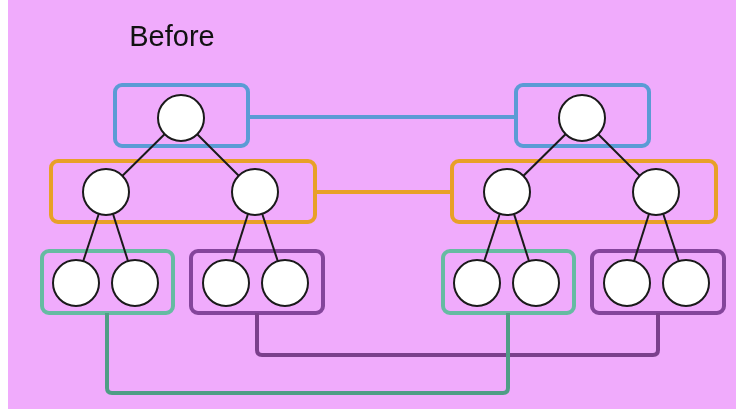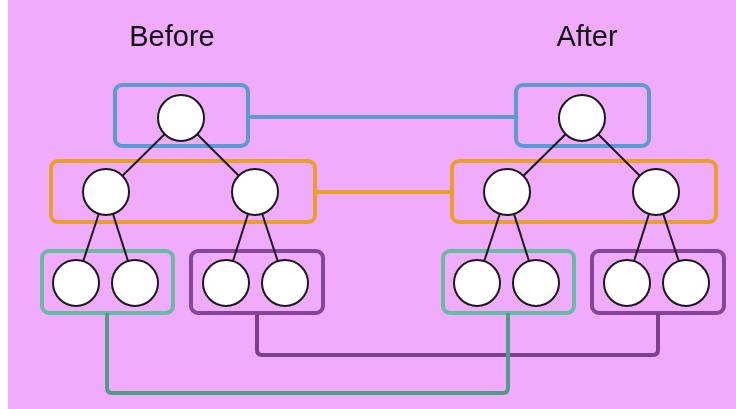--- a/index.html
+++ b/index.html
@@ -28,21 +28,20 @@
   #before-title { left: 164px; }
   #after-title  { left: 579px; }
   svg { position: absolute; left: 0; top: 0; }
 </style>
 </head>
 <body>
 
 <div id="canvas">
 
   <div id="before-title" class="tree-title">Before</div>
-  <div id="after-title" class="tree-title">After</div>
 
   <svg width="736" height="409" viewBox="0 0 736 409">
 
     <g>
 
       <rect x="107" y="85" width="133" height="61" rx="7" fill="none" stroke-width="4" stroke="#5B9BD5"></rect>
       <rect x="43" y="161" width="264" height="61" rx="7" fill="none" stroke-width="4" stroke="#E8A028"></rect>
       <rect x="34" y="251" width="131" height="62" rx="7" fill="none" stroke-width="4" stroke="#66BBA2"></rect>
       <rect x="183" y="251" width="132" height="62" rx="7" fill="none" stroke-width="4" stroke="#84459B"></rect>
 

